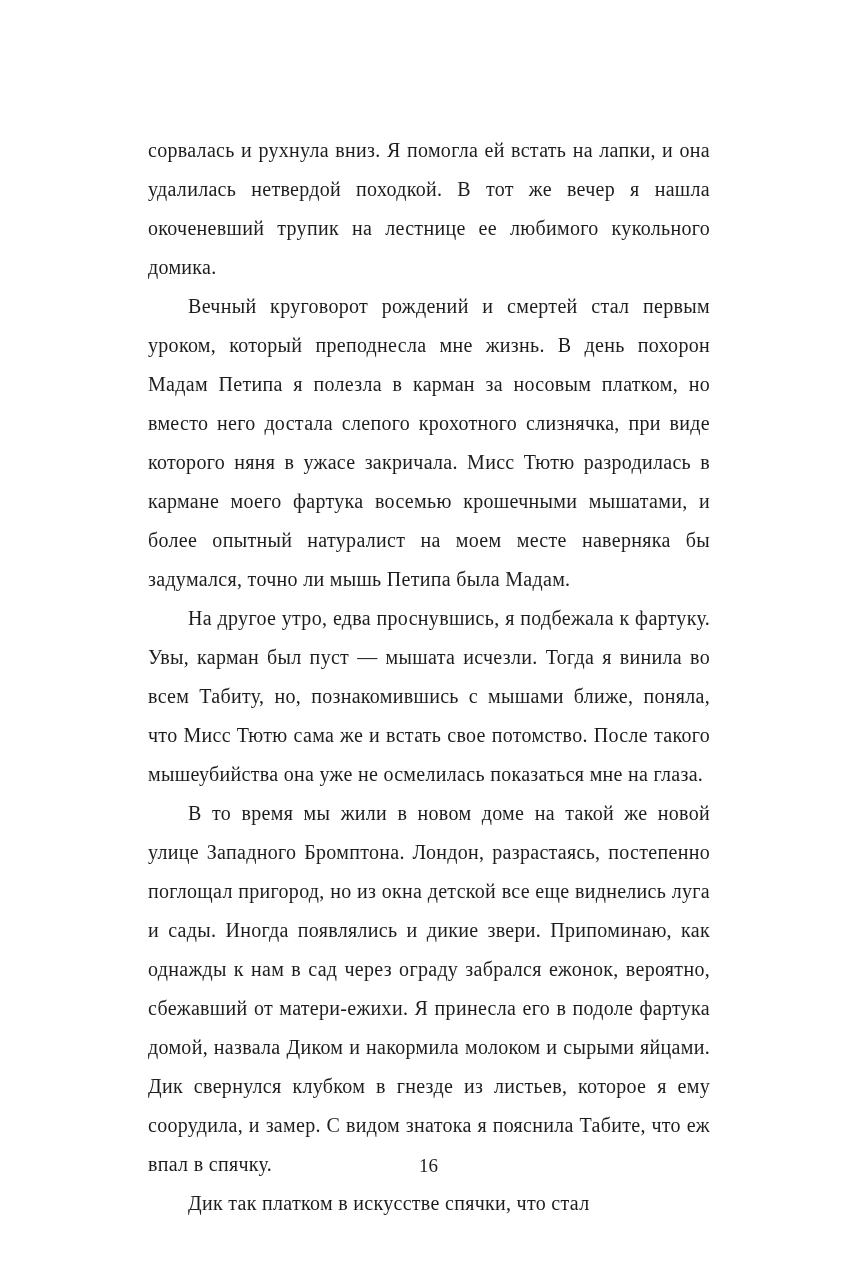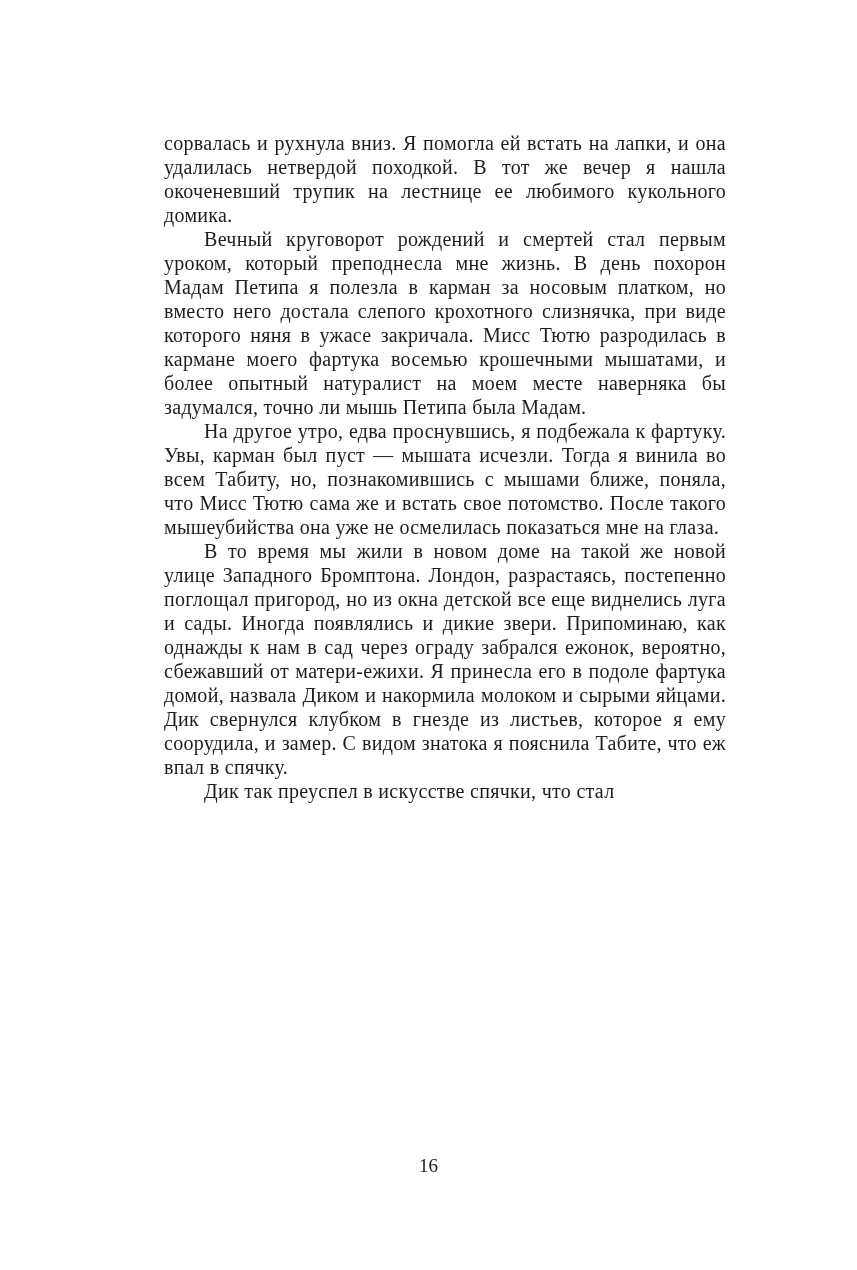--- a/index.html
+++ b/index.html
@@ -10,25 +10,25 @@
       width: 857px;
       height: 1270px;
       background: #ffffff;
       position: relative;
       overflow: hidden;
       font-family: "Liberation Serif", "DejaVu Serif", serif;
       color: #1d1d1d;
     }
     .text-block {
       position: absolute;
-      left: 164px;
+      left: 148px;
       top: 131px;
       width: 562px;
       font-size: 20px;
-      line-height: 24px;
+      line-height: 39px;
       text-align: justify;
       letter-spacing: 0.015em;
       hyphens: auto;
       -webkit-hyphens: auto;
     }
     .text-block p {
       margin: 0;
       padding: 0;
     }
     .text-block p.indent {
@@ -50,20 +50,20 @@
 </head>
 <body>
 
 <div class="page">
 
   <main class="text-block">
     <p class="para">сорвалась и рухнула вниз. Я помогла ей встать на лапки, и она удалилась нетвердой походкой. В тот же вечер я нашла окоченевший трупик на лестнице ее любимого кукольного домика.</p>
     <p class="para indent">Вечный круговорот рождений и смертей стал первым уроком, который преподнесла мне жизнь. В день похорон Мадам Петипа я полезла в карман за носовым платком, но вместо него достала слепого крохотного слизнячка, при виде которого няня в ужасе закричала. Мисс Тютю разродилась в кармане моего фартука восемью крошечными мышатами, и более опытный натуралист на моем месте наверняка бы задумался, точно ли мышь Петипа была Мадам.</p>
     <p class="para indent">На другое утро, едва проснувшись, я подбежала к фартуку. Увы, карман был пуст — мышата исчезли. Тогда я винила во всем Табиту, но, познакомившись с мышами ближе, поняла, что Мисс Тютю сама же и встать свое потомство. После такого мышеубийства она уже не осмелилась показаться мне на глаза.</p>
     <p class="para indent">В то время мы жили в новом доме на такой же новой улице Западного Бромптона. Лондон, разрастаясь, постепенно поглощал пригород, но из окна детской все еще виднелись луга и сады. Иногда появлялись и дикие звери. Припоминаю, как однажды к нам в сад через ограду забрался ежонок, вероятно, сбежавший от матери-ежихи. Я принесла его в подоле фартука домой, назвала Диком и накормила молоком и сырыми яйцами. Дик свернулся клубком в гнезде из листьев, которое я ему соорудила, и замер. С видом знатока я пояснила Табите, что еж впал в спячку.</p>
-    <p class="para indent">Дик так преуспел в искусстве спячки, что стал</p>
+    <p class="para indent">Дик так платком в искусстве спячки, что стал</p>
   </main>
 
   <footer class="page-footer">
     <span class="page-number">16</span>
   </footer>
 
 </div>
 
 </body></html>

